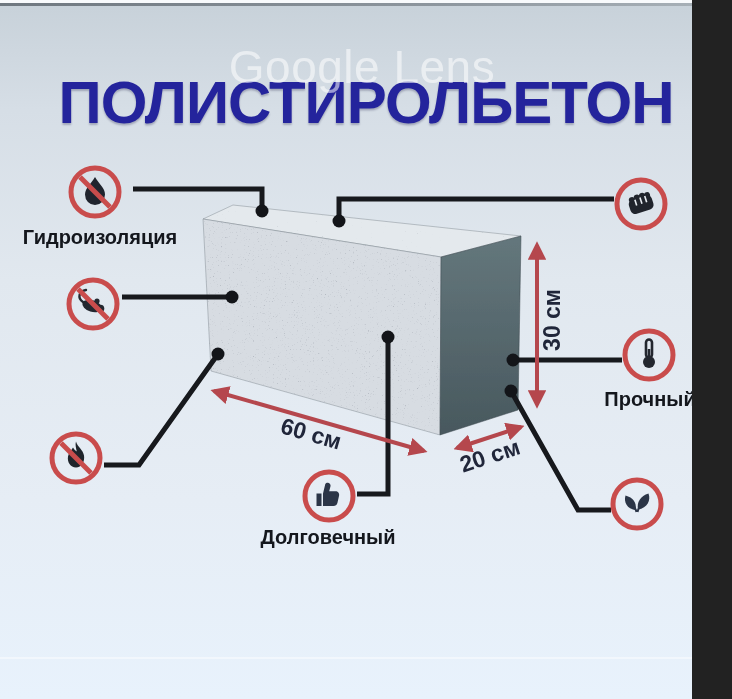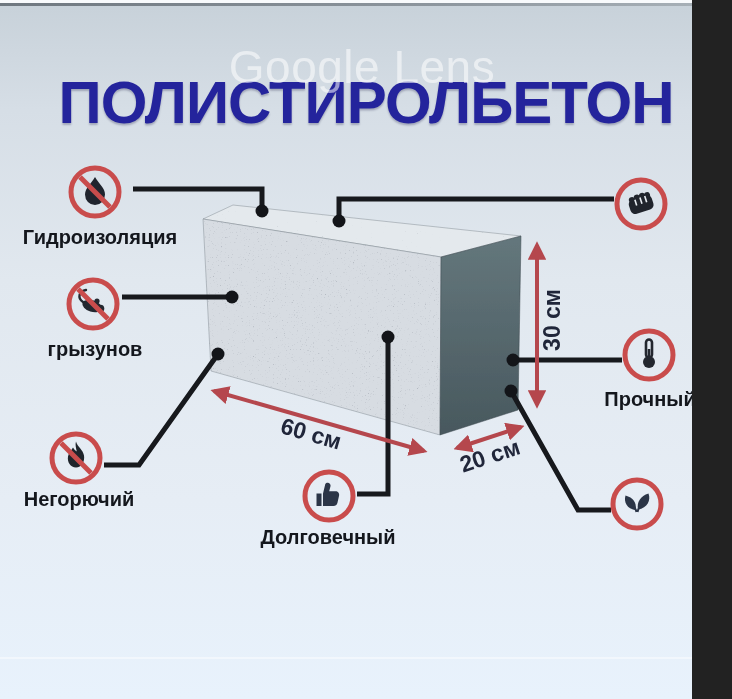--- a/index.html
+++ b/index.html
@@ -199,24 +199,22 @@
       <path d="M29 33.5 C38.5 32 42 24 39.5 17.5 C31.5 20 27.5 26 29 33.5 Z" fill="#2b3547"></path>
       <path d="M27.5 36 C26 31 23.5 26.5 20 23" stroke="#2b3547" stroke-width="2" fill="none"></path>
       <path d="M28.5 36 C30 30.5 33 25 37 21" stroke="#2b3547" stroke-width="2" fill="none"></path>
       <circle cx="28" cy="28" r="24" fill="none" stroke="#c94c4c" stroke-width="5"></circle>
     </svg>
   </div>
 
   <div class="label" style="left:100px;top:226px;">Гидроизоляция</div>
 
   <div class="label" style="left:95px;top:334px;">
-    <span class="l2">грызунов</span>
-  </div>
-
-  <div class="label" style="left:79px;top:488px;">Негорючий</div>
+  </div>
+
 
   <div class="label" style="left:328px;top:526px;text-align:center;">Долговечный</div>
 
 
   <div class="label" style="left:650px;top:388px;">Прочный</div>
 
 
 </div>
 
 </body></html>

